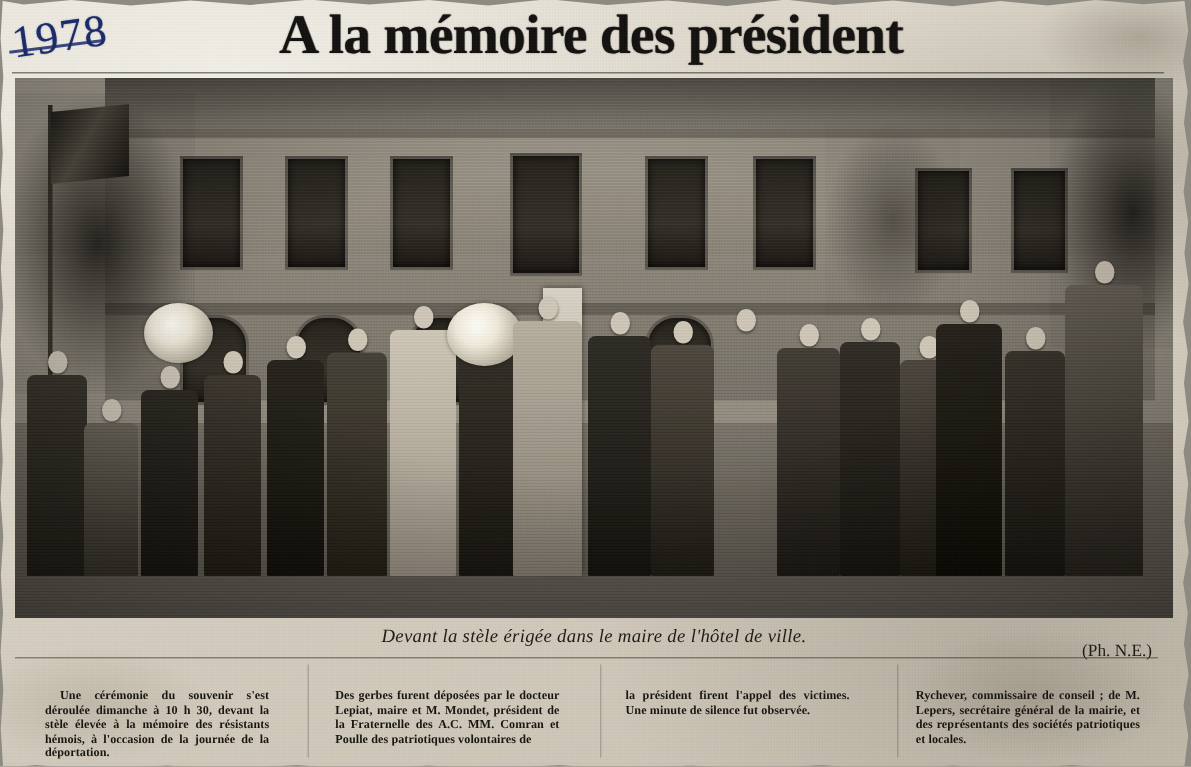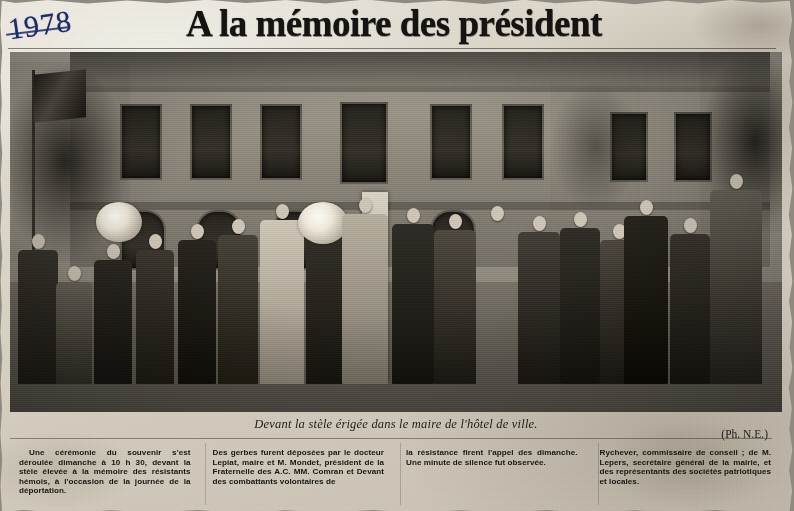--- a/index.html
+++ b/index.html
@@ -269,21 +269,21 @@
   .col {
     width: 25%;
     font-family: "Liberation Sans", sans-serif;
     font-size: 8.1px;
     line-height: 9.6px;
     color: #16140f;
     text-align: justify;
     font-weight: bold;
     letter-spacing: 0.05px;
   }
-  .col p { margin: 5px; }
+  .col p { margin: 16px; font-family: Liberation Serif, serif; }
   .col p.indent { text-indent: 10px; }
   .col-sep {
     position: absolute;
     top: 443px;
     width: 1px;
     height: 62px;
     background: rgba(60,56,50,0.25);
   }
 
   
@@ -428,24 +428,24 @@
 
   <div class="caption">Devant la stèle érigée dans le   maire de l'hôtel de ville.</div>
   <div class="credit">(Ph. N.E.)</div>
   <div class="rule-mid"></div>
 
   <div class="columns">
     <div class="col">
       <p class="indent">Une cérémonie du souvenir s'est déroulée dimanche à 10 h 30, devant la stèle élevée à la mémoire des résistants hémois, à l'occasion de la journée de la déportation.</p>
     </div>
     <div class="col">
-      <p>Des gerbes furent déposées par le docteur Lepiat, maire et M. Mondet, président de la Fraternelle des A.C. MM. Comran et Devant des combattants volontaires de</p>
+      <p>Des gerbes furent déposées par le docteur Lepiat, maire et M. Mondet, président de la Fraternelle des A.C. MM. Comran et Poulle des patriotiques volontaires de</p>
     </div>
     <div class="col">
-      <p>la résistance firent l'appel des dimanche. Une minute de silence fut observée.</p>
+      <p>la président firent l'appel des victimes. Une minute de silence fut observée.</p>
     </div>
     <div class="col">
       <p>Rychever, commissaire de conseil ; de M. Lepers, secrétaire général de la mairie, et des représentants des sociétés patriotiques et locales.</p>
     </div>
   </div>
 
   <div class="col-sep" style="left:205px;"></div>
   <div class="col-sep" style="left:400px;"></div>
   <div class="col-sep" style="left:598px;"></div>
 

